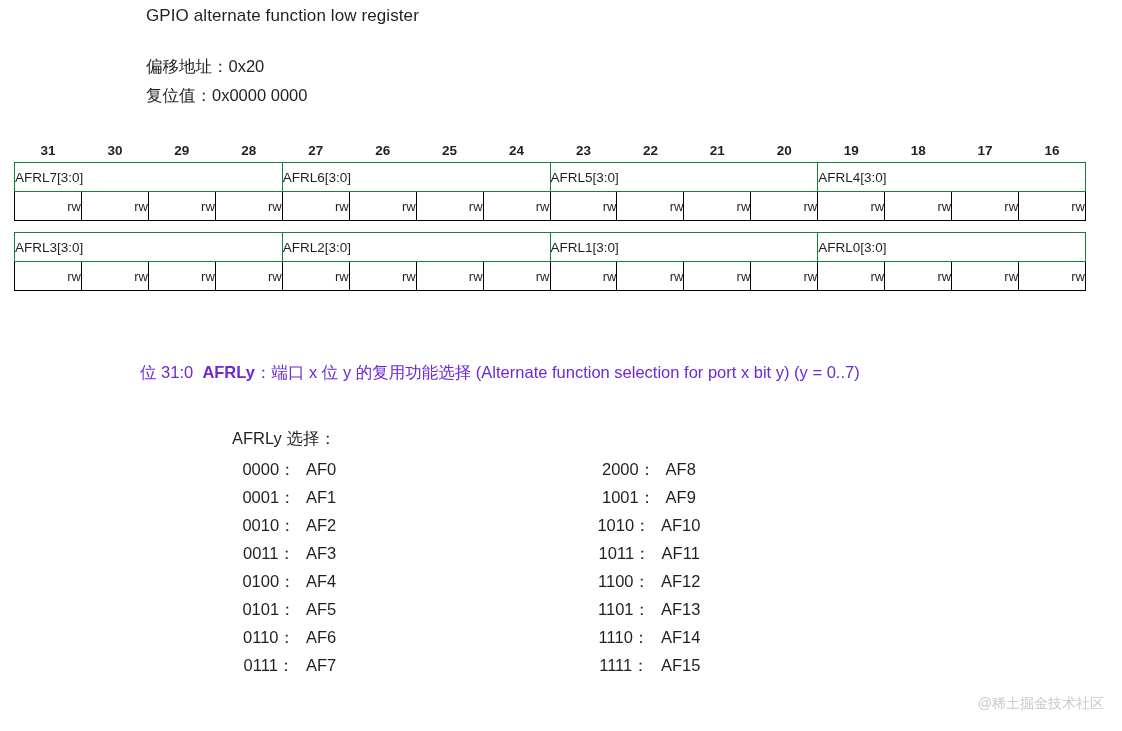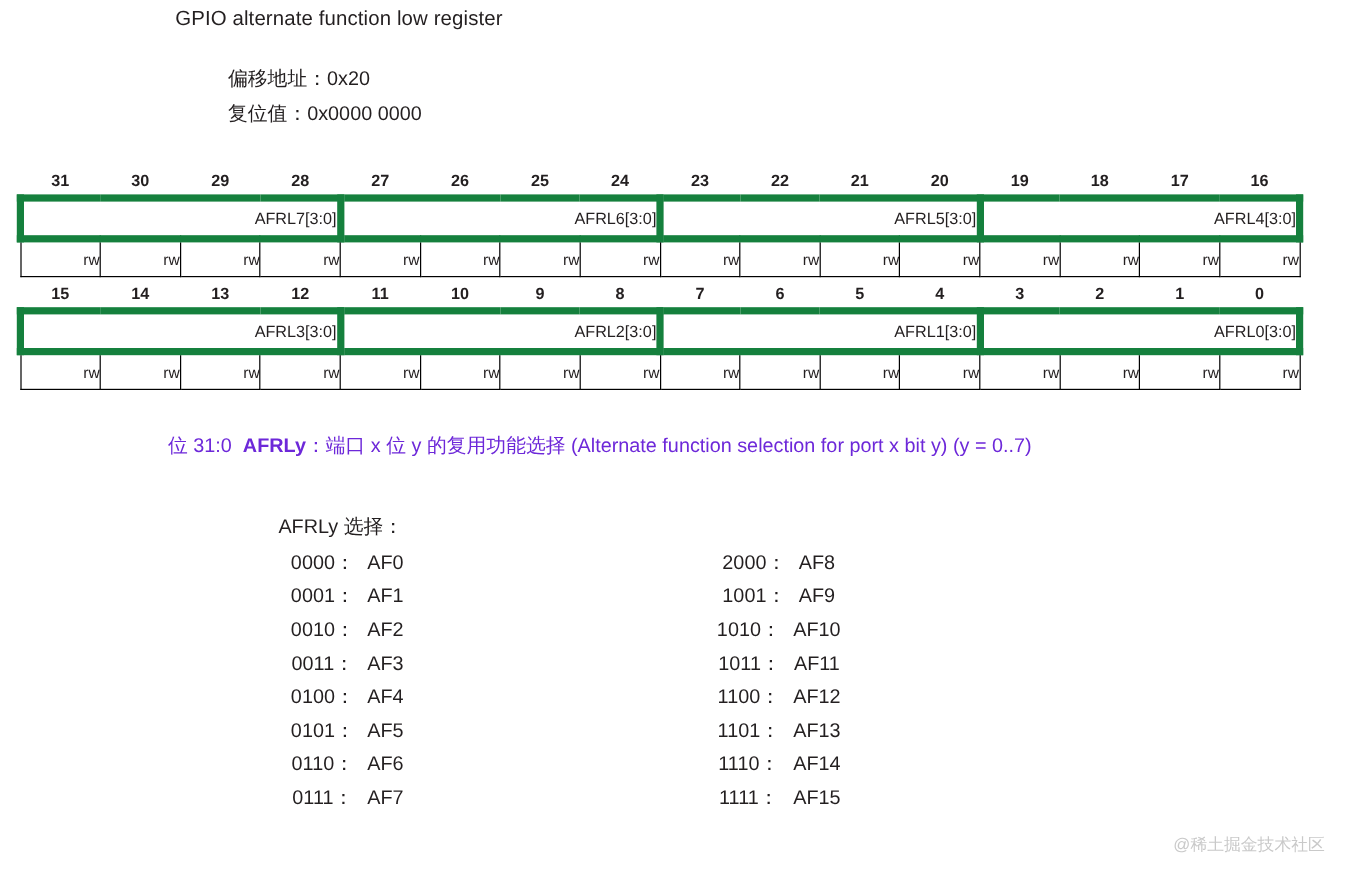--- a/index.html
+++ b/index.html
@@ -31,21 +31,20 @@
     letter-spacing: 0.1px;
   }
 
   .meta {
     position: absolute;
     left: 146px;
     top: 52px;
     font-size: 16.5px;
     line-height: 29px;
     color: #231f20;
-    margin-left: 44px;
   }
   .meta div { white-space: pre; }
 
   
   .bit-block {
     position: absolute;
     left: 14px;
     width: 1072px;
   }
   .block-a { top: 138px; }
@@ -63,22 +62,22 @@
   .numrow td {
     border: none;
     text-align: center;
     font-size: 13.5px;
     font-weight: bold;
     color: #231f20;
     height: 24px;
     vertical-align: middle;
   }
   .namerow td {
-    border: 6px solid #15803d;
-    text-align: right;
+    border: 1px solid #15803d;
+    text-align: left;
     font-size: 13.5px;
     color: #231f20;
     height: 28px;
     vertical-align: middle;
   }
   .rwrow td {
     border: 1px solid #000;
     text-align: right;
     font-size: 13px;
     color: #231f20;
@@ -197,38 +196,20 @@
         <td>rw</td>
         <td>rw</td>
       </tr>
     </tbody>
       </table>
   </div>
 
   <div class="bit-block block-b">
     <table class="bits">
       <tbody>
-          <tr class="numrow">
-        <td>15</td>
-        <td>14</td>
-        <td>13</td>
-        <td>12</td>
-        <td>11</td>
-        <td>10</td>
-        <td>9</td>
-        <td>8</td>
-        <td>7</td>
-        <td>6</td>
-        <td>5</td>
-        <td>4</td>
-        <td>3</td>
-        <td>2</td>
-        <td>1</td>
-        <td>0</td>
-      </tr>
       <tr class="namerow">
         <td colspan="4">AFRL3[3:0]</td>
         <td colspan="4">AFRL2[3:0]</td>
         <td colspan="4">AFRL1[3:0]</td>
         <td colspan="4">AFRL0[3:0]</td>
       </tr>
       <tr class="rwrow">
         <td>rw</td>
         <td>rw</td>
         <td>rw</td>

